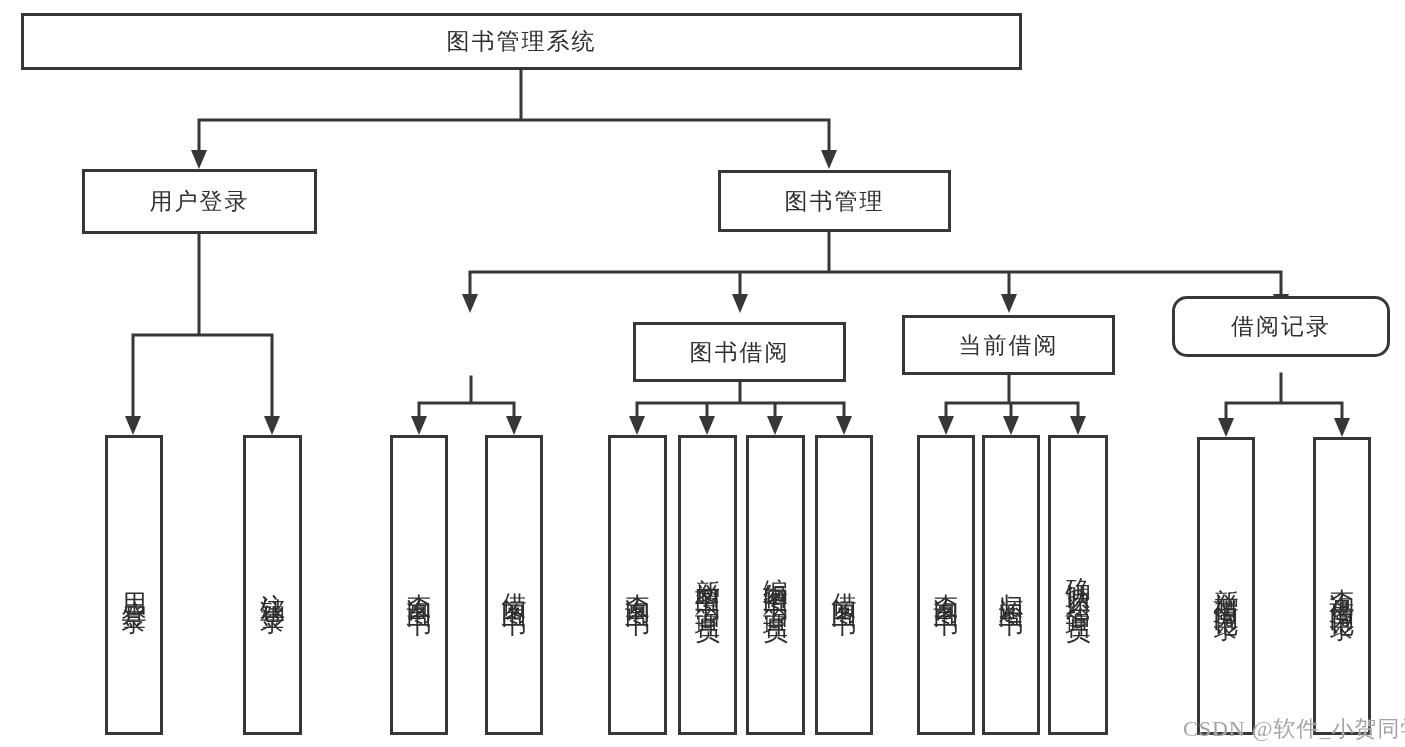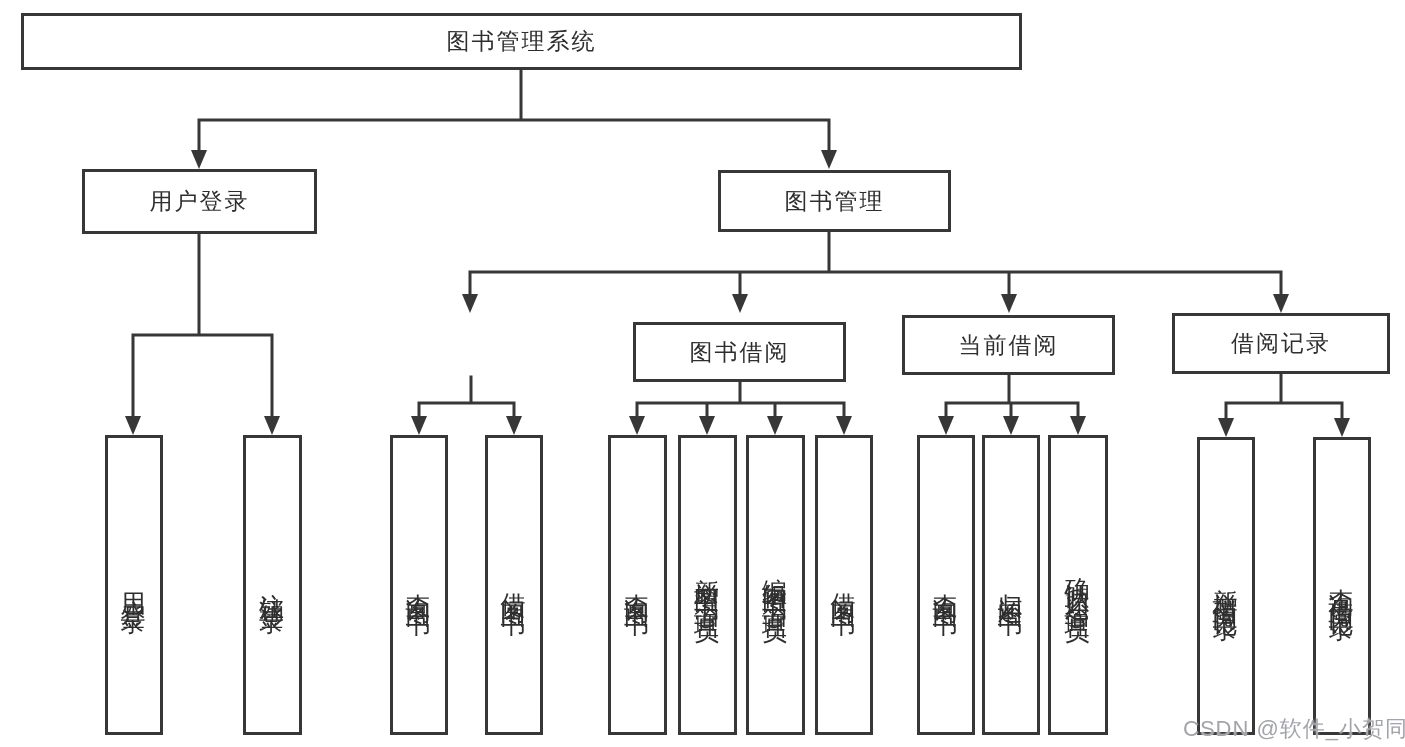--- a/index.html
+++ b/index.html
@@ -4,21 +4,21 @@
 <style>
   :root{
     --line-color:#373737;
     --text-color:#2e2e2e;
     --watermark-color:#a3a4aa;
     --bg-color:#ffffff;
   }
   html,body{margin:0;padding:0;background:var(--bg-color);}
   .canvas{
     position:relative;width:1405px;height:747px;background:var(--bg-color);
-    overflow:hidden;font-family:Liberation Sans, sans-serif;color:var(--text-color);
+    overflow:hidden;font-family:Liberation Serif, serif;color:var(--text-color);
   }
   .wires{position:absolute;left:0;top:0;width:1405px;height:747px;}
   .wires path{stroke:var(--line-color);stroke-width:3;fill:none;stroke-linecap:square;}
   .wires polygon{fill:var(--line-color);stroke:none;}
   .node{
     position:absolute;box-sizing:border-box;border:3px solid var(--line-color);
     background:#fff;display:flex;align-items:center;justify-content:center;
   }
   .h-node{font-size:23px;letter-spacing:2px;white-space:nowrap;}
   .v-node{
@@ -81,21 +81,21 @@
   <div class="node h-node" style="left:712px;top:170px;width:233px;height:62px;margin-left:6px;">
     <span>图书管理</span>
   </div>
 
   <div class="node h-node" style="left:633px;top:322px;width:213px;height:60px;">
     <span>图书借阅</span>
   </div>
   <div class="node h-node" style="left:902px;top:315px;width:213px;height:60px;">
     <span>当前借阅</span>
   </div>
-  <div class="node h-node" style="left:1172px;top:313px;width:218px;height:61px;">
+  <div class="node h-node" style="left:1172px;top:296px;width:218px;height:61px;border-radius:15px;">
     <span>借阅记录</span>
   </div>
 
   <div class="node v-node" style="left:105px;top:435px;width:58px;height:300px;">
     <span>用户登录</span>
   </div>
   <div class="node v-node" style="left:243px;top:435px;width:59px;height:300px;">
     <span>注销登录</span>
   </div>
 

